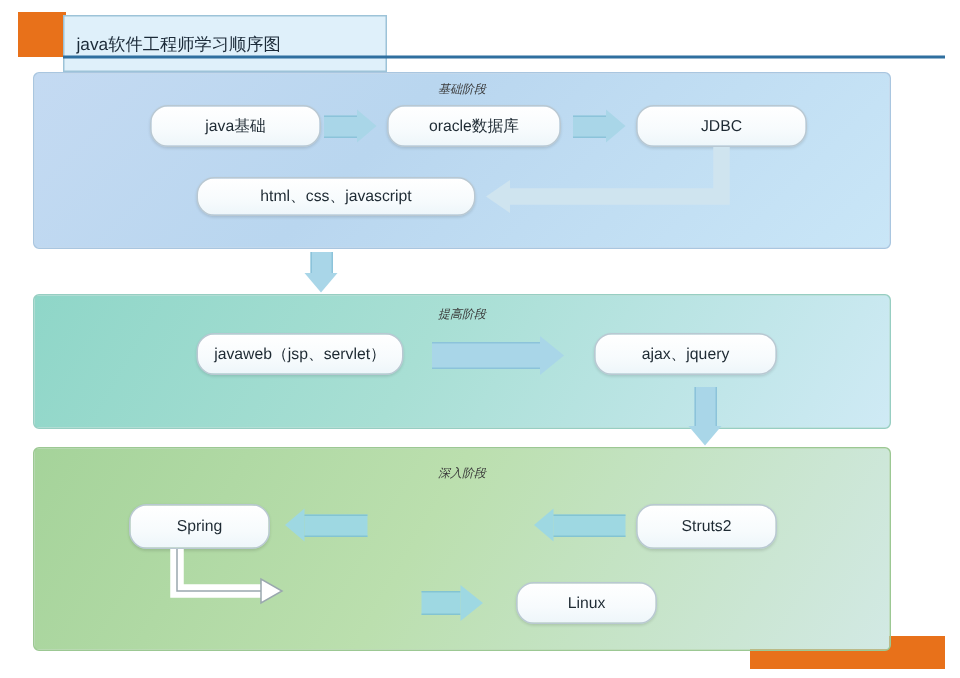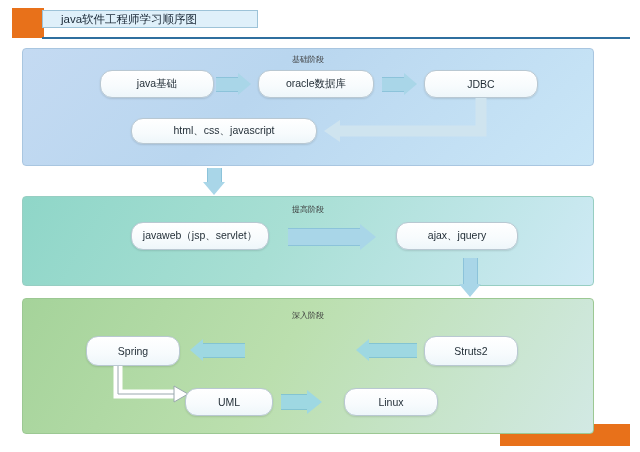--- a/index.html
+++ b/index.html
@@ -30,27 +30,27 @@
   .corner-bar-br {
     position: absolute;
     right: 10px; bottom: 6px;
     width: 130px; height: 22px;
     background: #e8711a;
   }
   
   .title-bar {
     position: absolute;
     left: 42px; top: 10px;
-    width: 216px; height: 18px;
+    width: 216px; height: 38px;
     background: #dff0fa;
     border: 1px solid #9dc3d8;
     box-sizing: border-box;
     display: flex;
     align-items: center;
-    padding-left: 18px;
+    padding-left: 8px;
   }
   .title-bar .title-text {
     font-size: 11.5px;
     color: #1b2a38;
     white-space: nowrap;
   }
   .title-underline {
     position: absolute;
     left: 42px; top: 37px;
     width: 588px; height: 2px;
@@ -60,20 +60,21 @@
   .panel {
     position: absolute;
     border-radius: 4px;
     box-sizing: border-box;
   }
   .panel-label {
     position: absolute;
     font-size: 8px;
     color: #3a3a3a;
     white-space: nowrap;
+    font-style: italic;
   }
   #panel-basic {
     left: 22px; top: 48px;
     width: 572px; height: 118px;
     background: linear-gradient(135deg, #c4daf2 0%, #b9d6ef 40%, #c9e6f7 100%);
     border: 1px solid #a9c6e0;
   }
   #panel-improve {
     left: 22px; top: 196px;
     width: 572px; height: 90px;
@@ -248,23 +249,20 @@
   <div class="node" style="left:424px; top:336px; width:94px; height:30px;">
     <span>Struts2</span>
   </div>
 
   <svg class="elbow" style="left:110px; top:366px; width:90px; height:46px;" viewBox="0 0 90 46">
     <polyline points="8,0 8,28 64,28" fill="none" stroke="#ffffff" stroke-width="9"></polyline>
     <polyline points="8,0 8,28 64,28" fill="none" stroke="#9aa8ae" stroke-width="1"></polyline>
     <polygon points="64,20 64,36 78,28" fill="#ffffff" stroke="#9aa8ae" stroke-width="1"></polygon>
   </svg>
 
-  <div class="node" style="left:185px; top:388px; width:88px; height:28px;">
-    <span>UML</span>
-  </div>
 
   <div class="arrow arrow-right arrow-green" style="left:281px; top:390px;">
     <div class="arrow-shaft-h" style="width:26px; height:14px;"></div>
     <div class="arrow-head-r" style="border-top-width:12px; border-bottom-width:12px; border-left-width:15px;"></div>
   </div>
 
   <div class="node" style="left:344px; top:388px; width:94px; height:28px;">
     <span>Linux</span>
   </div>
 

